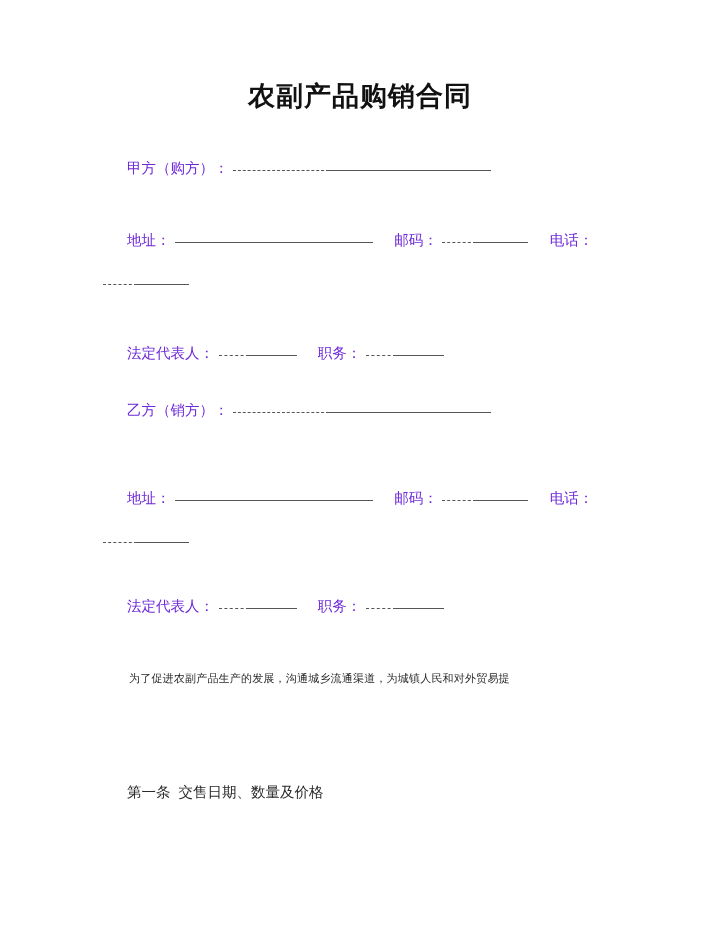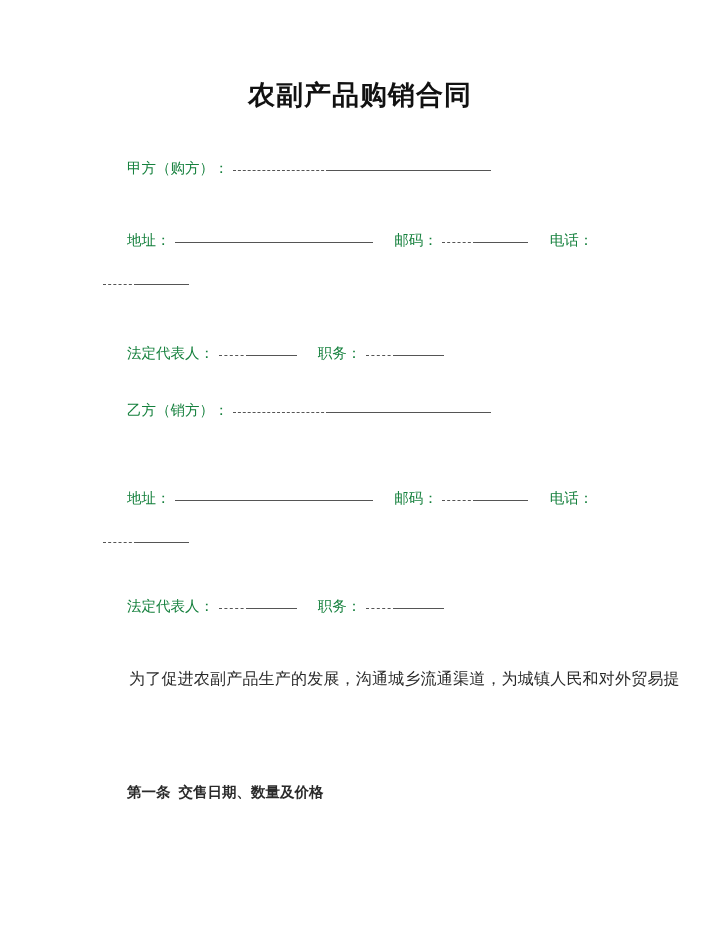--- a/index.html
+++ b/index.html
@@ -30,40 +30,39 @@
     position: absolute;
     left: 0;
     top: 78px;
     width: 720px;
     text-align: center;
     font-size: 27px;
     font-weight: bold;
     letter-spacing: 1px;
     color: #111111;
     line-height: 1.3;
-    font-family: Liberation Serif, serif;
   }
 
   
   .row {
     position: absolute;
     left: 103px;
     width: 520px;
     font-size: 14.5px;
     line-height: 20px;
     color: #2a2a2a;
     white-space: nowrap;
   }
   .row.indent {
     text-indent: 0;
     padding-left: 24px;
   }
 
   .label {
-    color: #15803d;
+    color: #6d28d9;
     font-size: 14.5px;
   }
   
   .fill-solid {
     display: inline-block;
     vertical-align: baseline;
     height: 12px;
     position: relative;
   }
   .fill-solid::after {
@@ -121,21 +120,21 @@
   .w-rep-s     { width: 48px; }
   .w-duty      { width: 78px; }
   .w-duty-d    { width: 30px; }
   .w-duty-s    { width: 48px; }
 
   
   .para {
     position: absolute;
     left: 103px;
     width: 520px;
-    font-size: 16px;
+    font-size: 11px;
     line-height: 38px;
     color: #2a2a2a;
     letter-spacing: 0.2px;
   }
   .para-line {
     white-space: nowrap;
     display: block;
   }
   .para-line.first {
     padding-left: 26px;
@@ -232,17 +231,17 @@
     <span class="label">职务：</span>
     <span class="fill-mixed w-duty">
       <span class="seg-dash w-duty-d"></span><span class="seg-solid w-duty-s"></span>
     </span>
   </div>
 
   <div class="para" style="top:660px;">
     <span class="para-line first">为了促进农副产品生产的发展，沟通城乡流通渠道，为城镇人民和对外贸易提</span>
   </div>
 
-  <div class="clause" style="top:782px;font-weight:bold;">
+  <div class="clause" style="top:782px;">
     <span>第一条</span><span class="gap-sm"></span><span>交售日期、数量及价格</span>
   </div>
 
 </div>
 
 </body></html>

